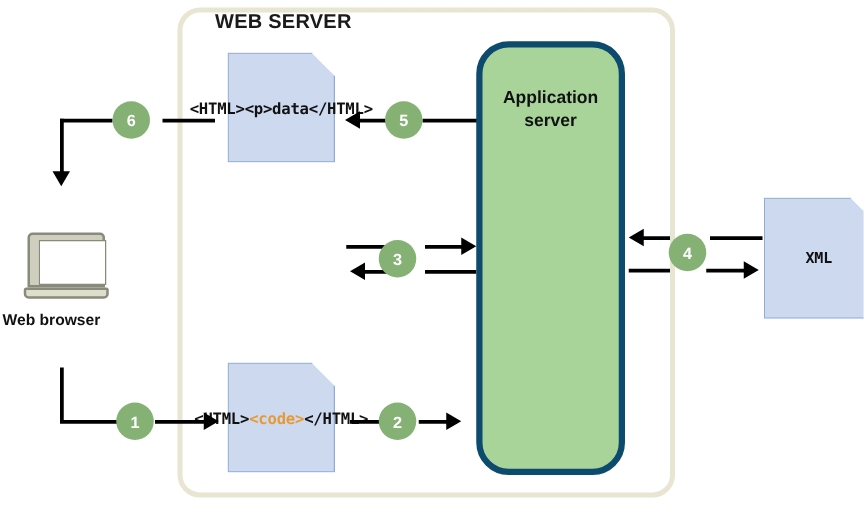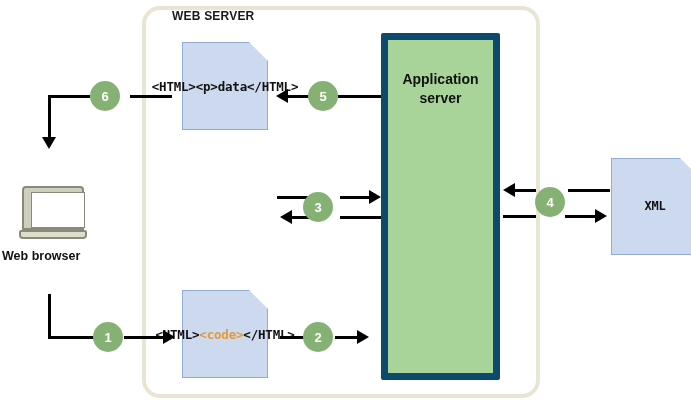--- a/index.html
+++ b/index.html
@@ -25,21 +25,21 @@
     height: 392px;
     border: 4px solid #e8e6d2;
     border-radius: 18px;
     box-sizing: border-box;
     background: transparent;
   }
   .server-title {
     position: absolute;
     left: 172px;
     top: 9px;
-    font-size: 12px;
+    font-size: 16px;
     font-weight: bold;
     letter-spacing: 0.2px;
     color: #1a1a1a;
     font-family: "Liberation Sans", sans-serif;
     white-space: nowrap;
   }
 
   
   .doc {
     position: absolute;
@@ -86,22 +86,22 @@
   }
 
   
   .app-server {
     position: absolute;
     left: 381px;
     top: 33px;
     width: 119px;
     height: 347px;
     background: #a8d49a;
-    border: 7px solid #0c4a6e;
-    border-radius: 2px;
+    border: 5px solid #0c4a6e;
+    border-radius: 26px;
     box-sizing: border-box;
   }
   .app-server .label {
     position: absolute;
     left: 0;
     right: 0;
     top: 30px;
     text-align: center;
     font-size: 14px;
     font-weight: bold;

